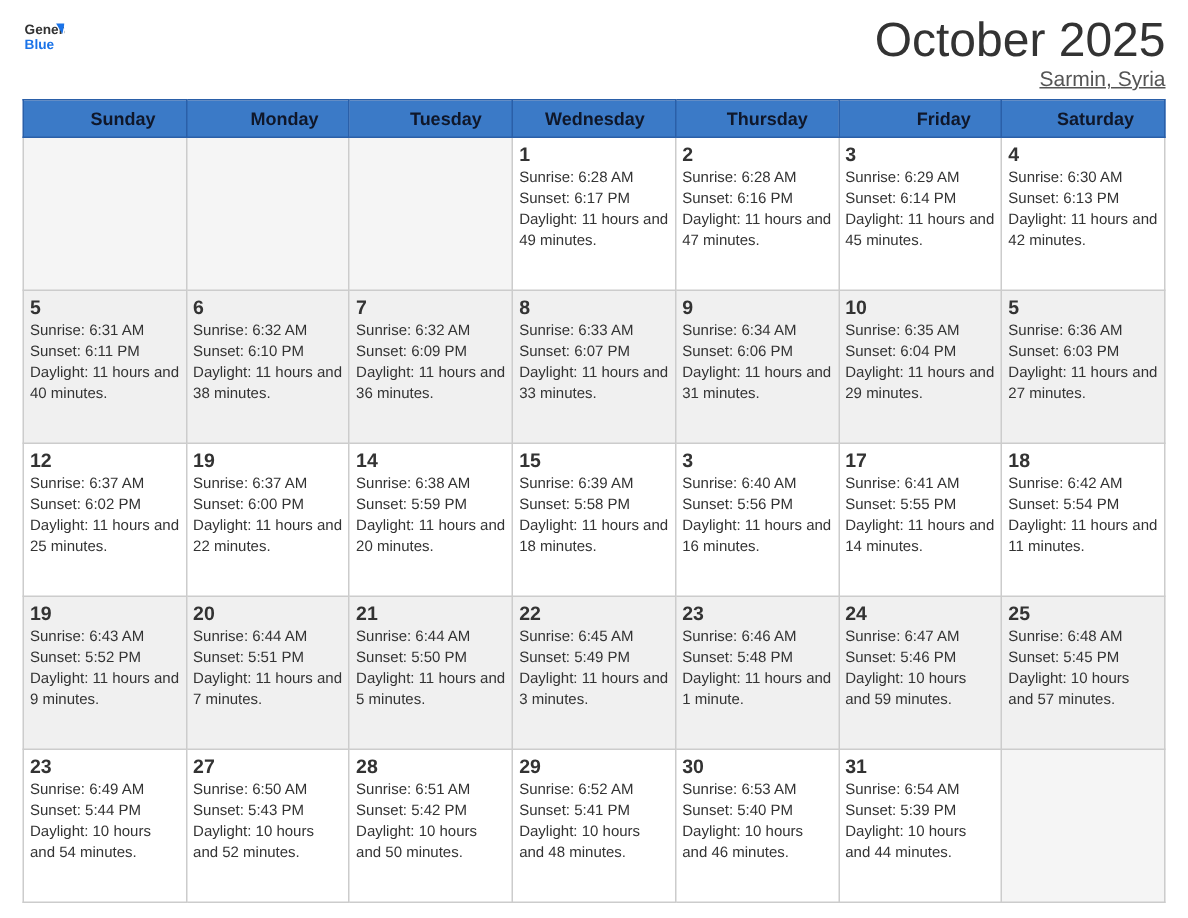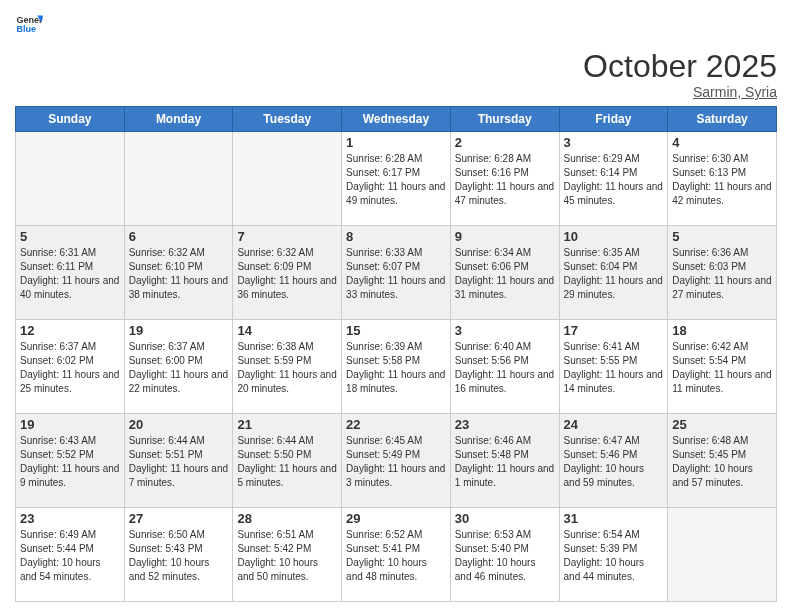--- a/index.html
+++ b/index.html
@@ -27,21 +27,20 @@
       display: flex;
       align-items: center;
       gap: 4px;
     }
     .logo-icon {
       width: 28px;
       height: 28px;
     }
     .title-block {
       text-align: right;
-      margin-top: 40px;
     }
     .month-title {
       font-size: 32px;
       font-weight: normal;
       color: #333;
       line-height: 1;
     }
     .subtitle {
       font-size: 14px;
       color: #555;
@@ -50,25 +49,25 @@
     }
     .calendar {
       flex: 1;
       border: 1px solid #ccc;
       border-collapse: collapse;
       width: 100%;
       table-layout: fixed;
     }
     .calendar th {
       background-color: #3b7ac7;
-      color: #ffffff;
+      color: #0f172a;
       font-size: 12px;
       font-weight: bold;
-      padding: 5px 0;
-      text-align: center;
+      padding: 5px 20px;
+      text-align: right;
       border: 1px solid #2a5fa8;
     }
     .calendar td {
       border: 1px solid #ccc;
       vertical-align: top;
       padding: 3px 4px;
       background: #fff;
       height: 88px;
     }
     .calendar td.empty {

